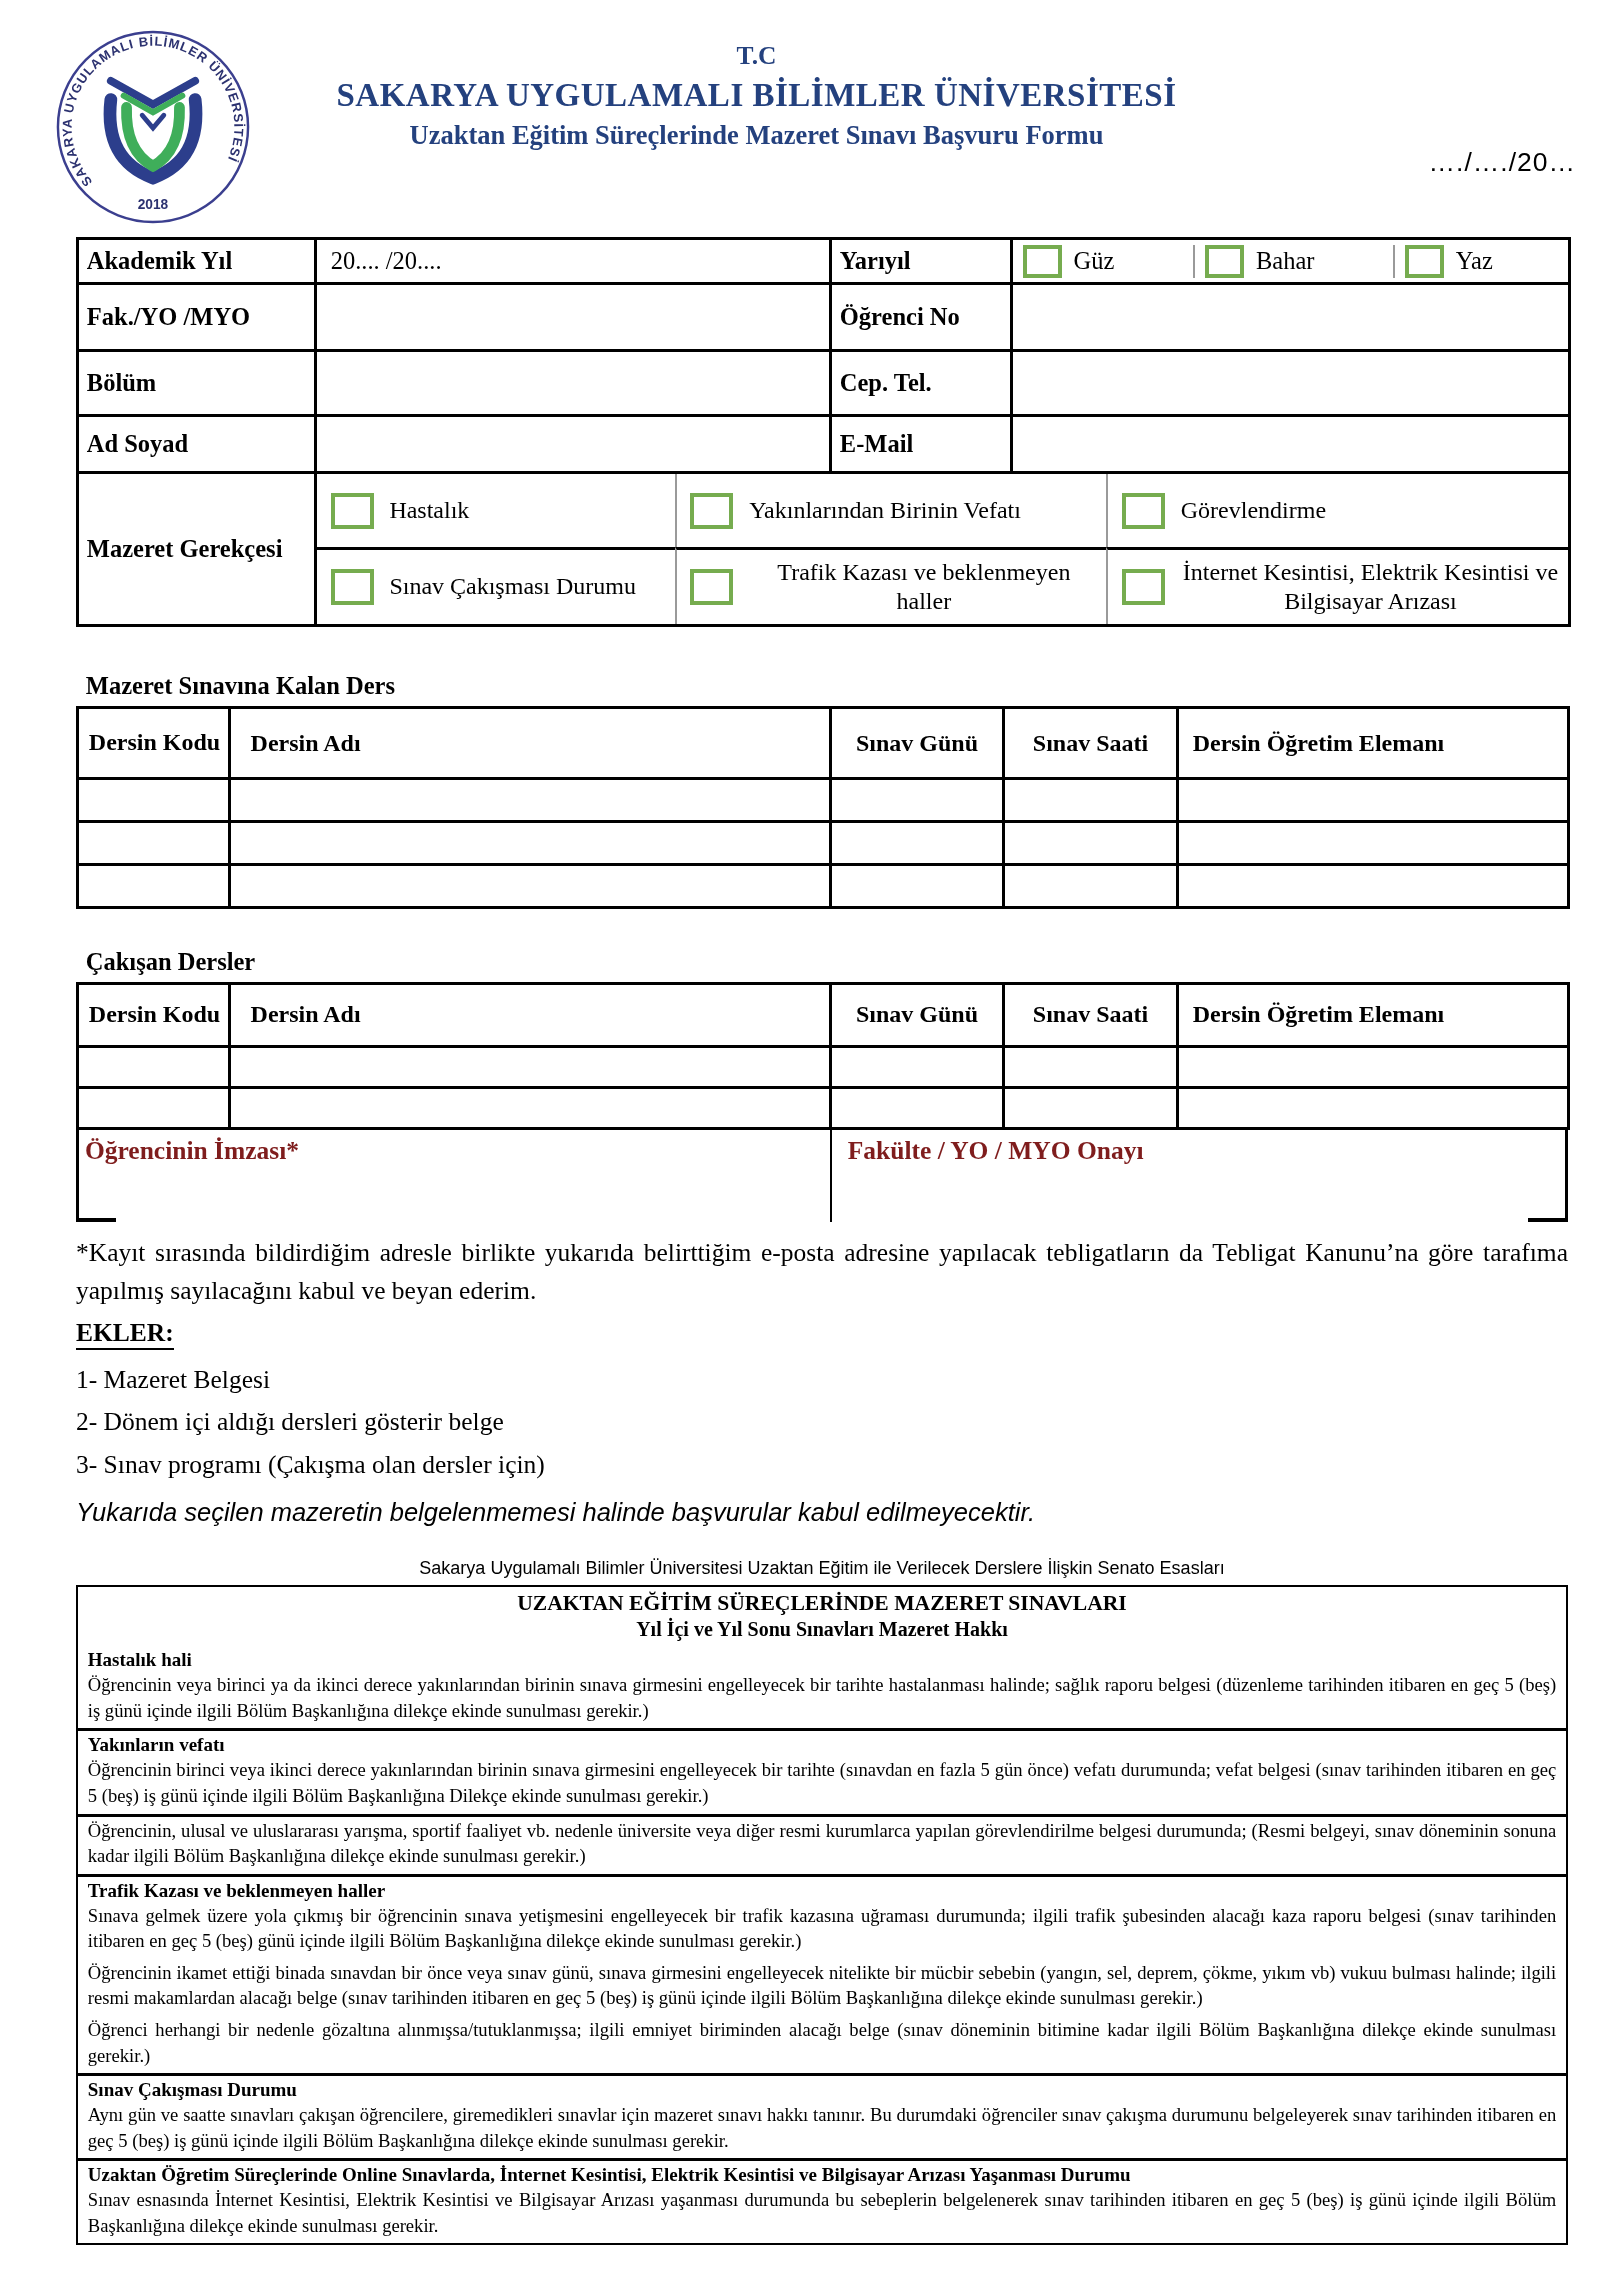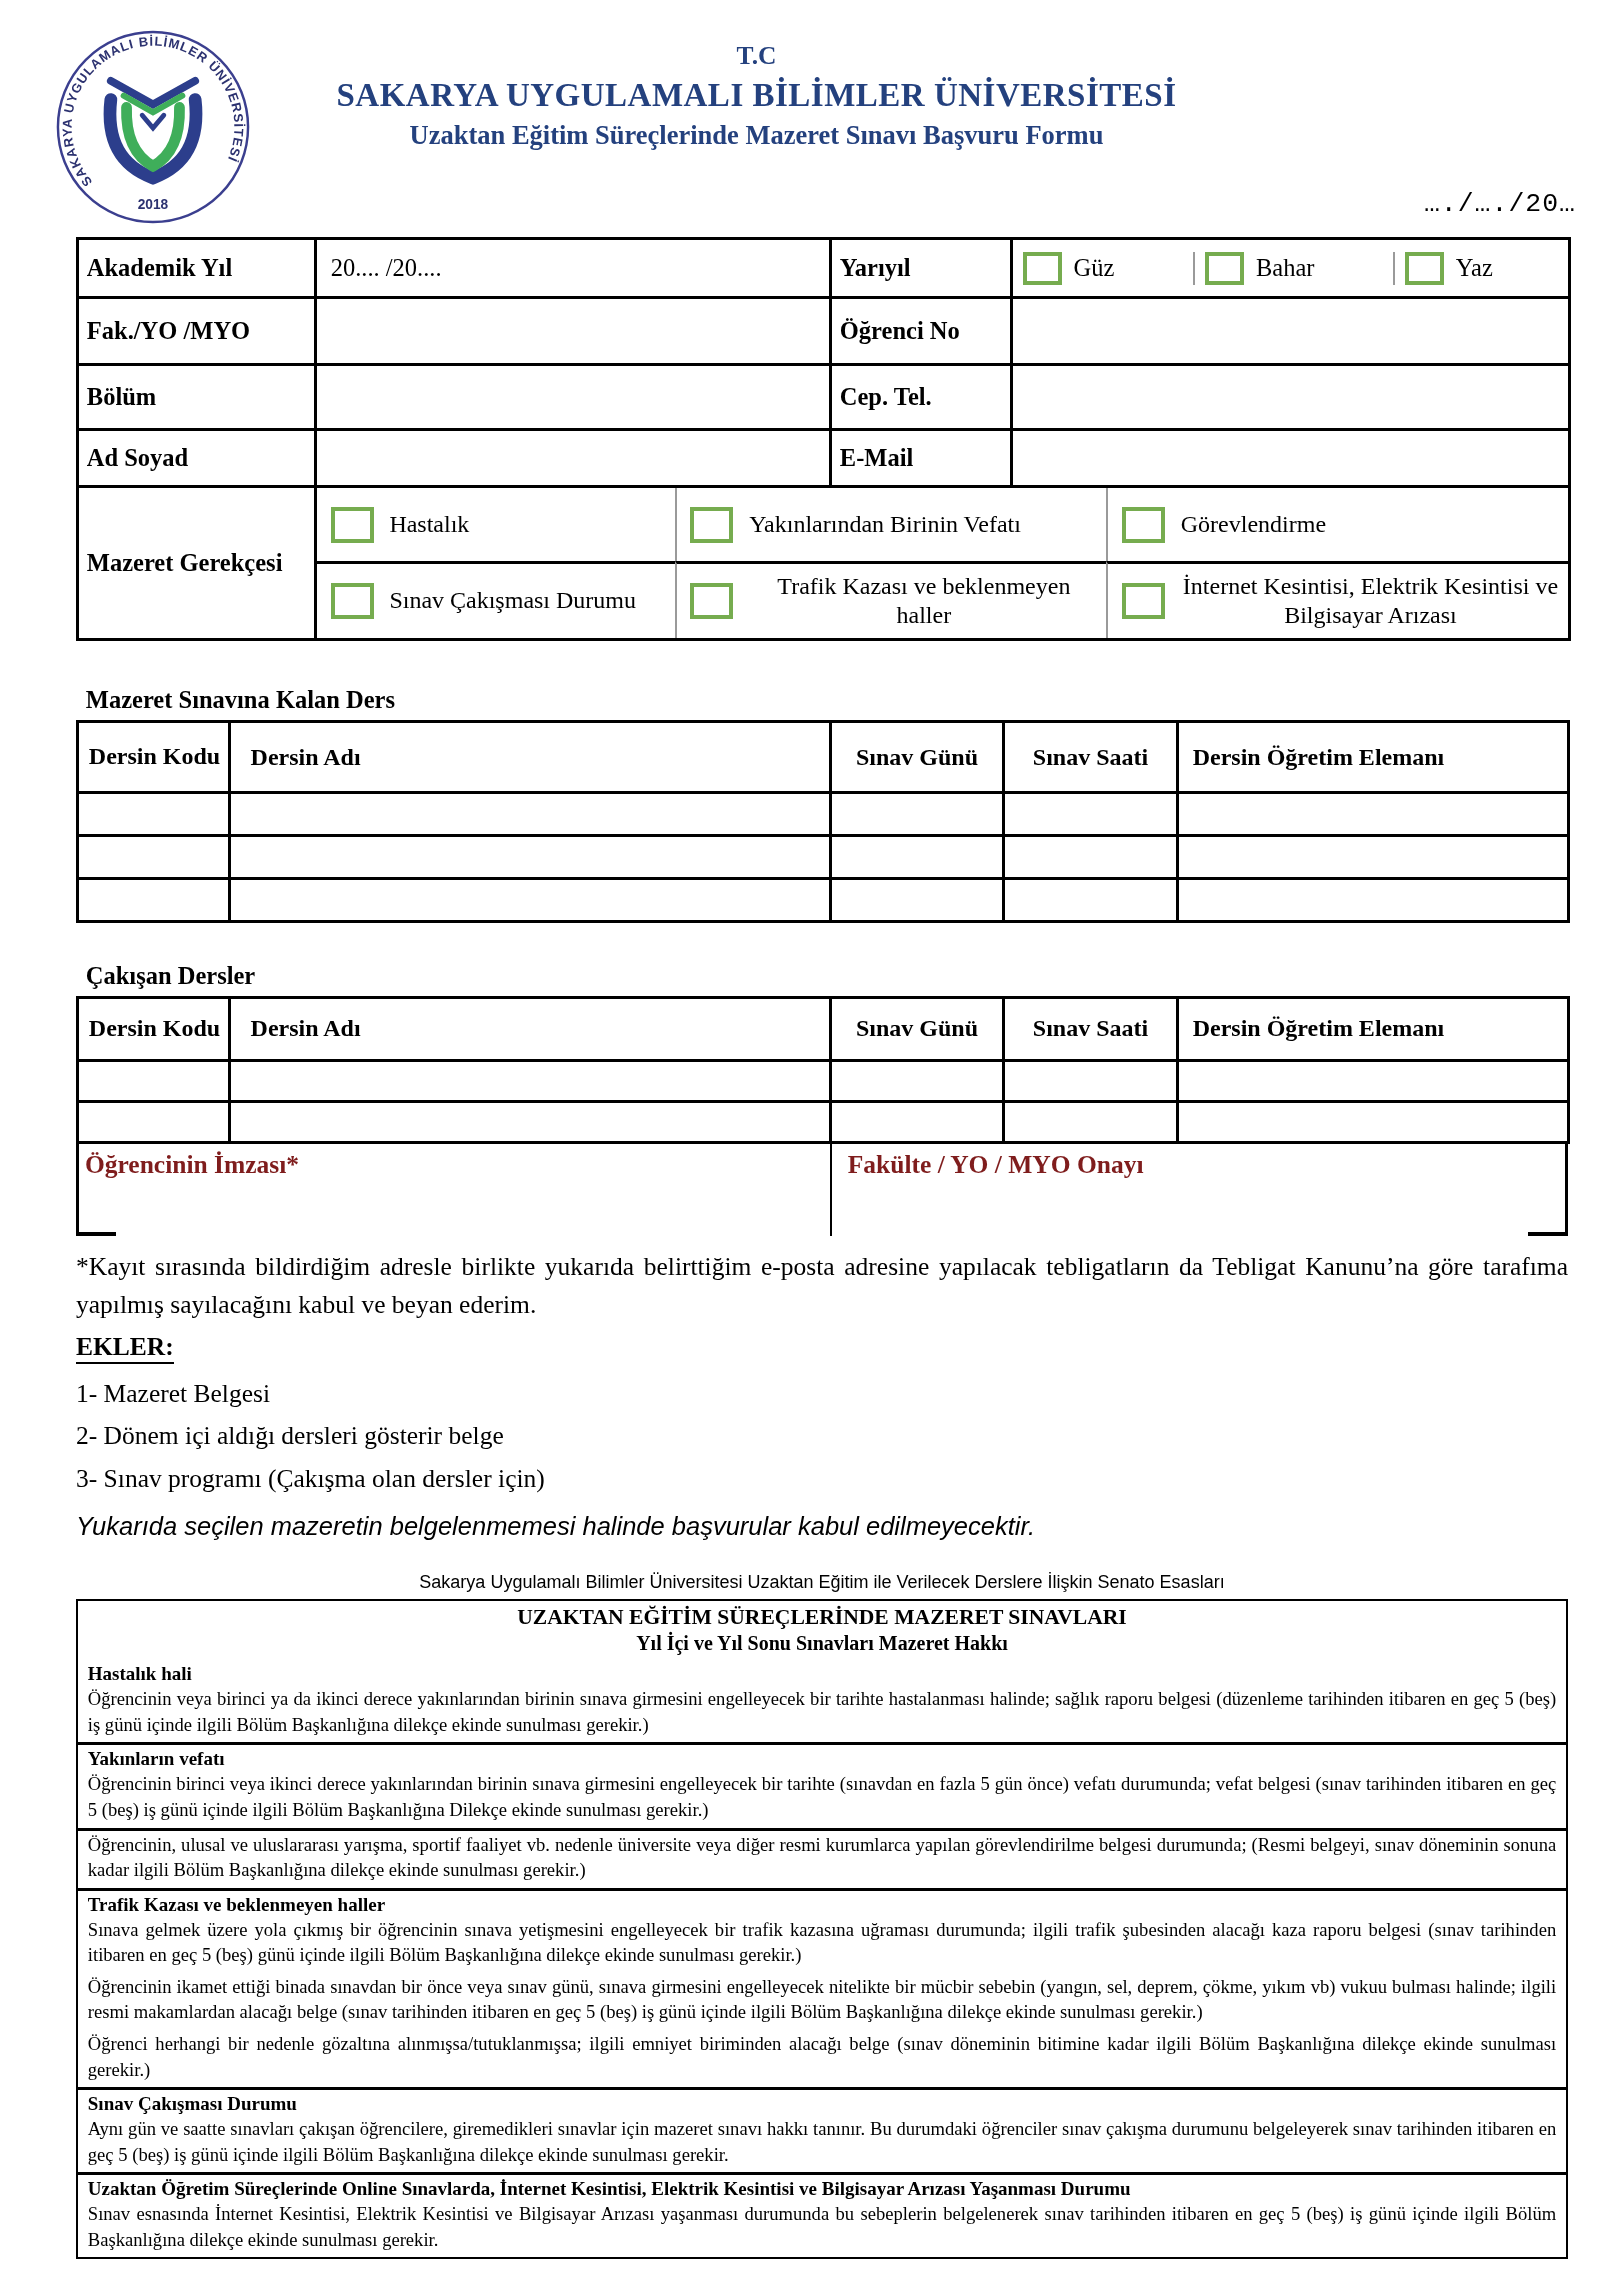--- a/index.html
+++ b/index.html
@@ -14,21 +14,21 @@
     overflow: hidden;
   }
   
   .header { position: relative; height: 237px; }
   .logo { position: absolute; left: 55px; top: 29px; width: 196px; height: 196px; }
   .header-center { text-align: center; padding-top: 41px; margin: 0 167px 0 59px; color: #24417E; }
   .tc { font-size: 25.5px; font-weight: bold; }
   .uni { font-size: 33px; font-weight: bold; letter-spacing: 0.5px; margin-top: 5.9px; }
   .form-title { font-size: 26.5px; font-weight: bold; margin-top: 5.9px; }
   .date { position: absolute; right: 45px; top: 147px;
-          font-family: Liberation Mono, monospace; font-size: 26.5px; letter-spacing: 1px; margin-top: 42px; }
+          font-family: Liberation Sans, sans-serif; font-size: 26.5px; letter-spacing: 1px; }
   
   .content { margin: 0 53px 0 76px; width: 1492px; }
   
   table { border-collapse: collapse; width: 100%; table-layout: fixed; }
   .t1 td { border: 3.9px solid #000; font-size: 24.5px; vertical-align: middle; }
   .t1 .lbl { font-weight: bold; padding-left: 7.8px; }
   .t1 .val { padding-left: 13.7px; }
   .t1 .nopad { padding: 0; }
   .sem { display: flex; height: 100%; align-items: stretch; text-align: center; }
   .sem .opt { display: flex; align-items: center; padding-left: 9.8px; }
@@ -110,21 +110,21 @@
   <div class="content">
 
     <table class="t1">
       <colgroup>
           <col style="width:238px">
           <col style="width:515px">
           <col style="width:181px">
           <col style="width:558px">
         </colgroup>
       <tbody>
-          <tr style="height:59px">
+          <tr style="height:45px">
         <td class="lbl">Akademik Yıl</td>
         <td class="val">20.... /20....</td>
         <td class="lbl">Yarıyıl</td>
         <td class="nopad">
           <div class="sem">
             <div class="opt">
               <span class="cb-s"></span>
               <span>Güz</span>
             </div>
             <div class="opt">

